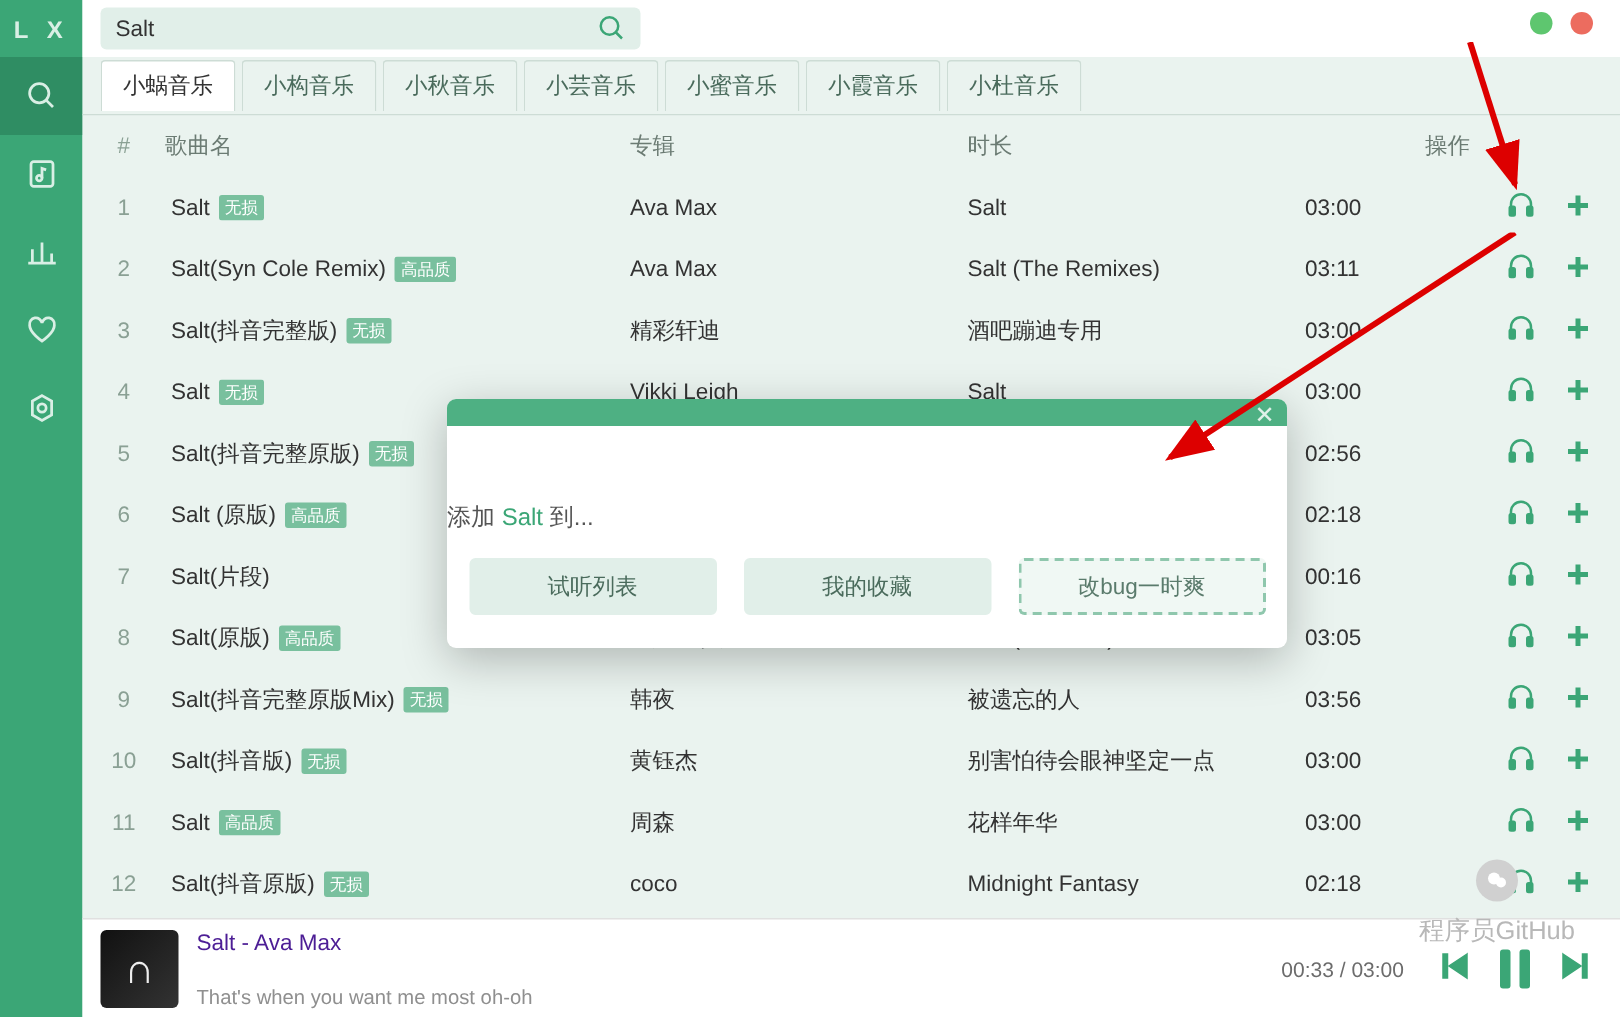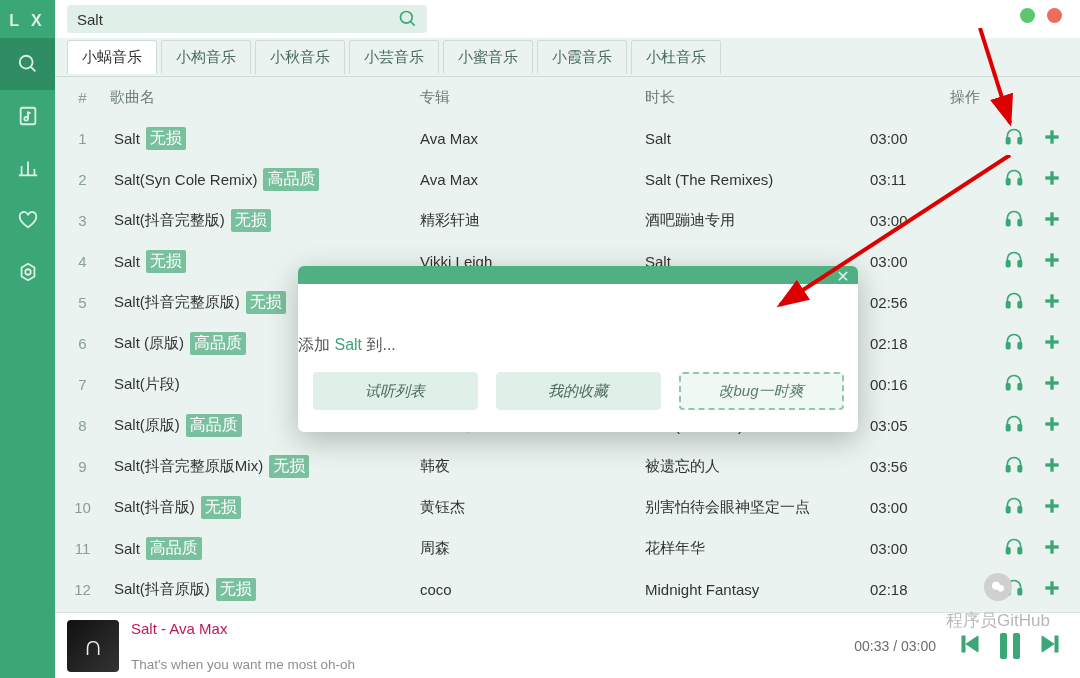--- a/index.html
+++ b/index.html
@@ -86,21 +86,21 @@
     grid-template-columns: 55px 310px 225px 225px 110px 100px;
     align-items:center;
     height:41px;
     padding:0 12px 0 0;
   }
   .thead { color:#6b7b73; font-size:15px; }
   .trow { color:#333; font-size:15px; }
   .col-idx { text-align:center; color:#8aa094; }
   .col-name { display:flex; align-items:center; gap:6px; padding-left:4px; white-space:nowrap; overflow:hidden;}
   .badge {
-    font-size:16px; padding:1px 4px; border-radius:2px;
+    font-size:11px; padding:1px 4px; border-radius:2px;
     background:#79c09e; color:#fff;
   }
   .col-ops { display:flex; gap:18px; justify-content:flex-end; padding-right:18px;}
   .icon-btn svg { width:20px; height:20px; stroke:#3ba676; fill:#3ba676; }
   .icon-btn.headphone svg { fill:none; stroke-width:2;}
   .icon-btn.plus svg { stroke-width:4; fill:none;}
   .icon-btn { cursor:pointer; }
   
   .modal {
     position:absolute; left:298px; top:266px;
@@ -113,21 +113,21 @@
     height:18px; background:#4eb083; position:relative;
   }
   .modal-close {
     position:absolute; right:6px; top:1px; color:#e0f1e9; cursor:pointer;
     width:18px; text-align:center; font-size:16px;
   }
   .modal-title {
     text-align:left; padding:23px 0 10px; font-size:16px; color:#555;margin-top:28px;
   }
   .modal-title .hl { color:#3ba676; }
-  .modal-btns { display:flex; justify-content:center; gap:18px; padding:6px 0 22px;font-style:italic;}
+  .modal-btns { display:flex; justify-content:center; gap:18px; padding:6px 0 22px;}
   .mbtn {
     width:165px; height:38px; border-radius:4px;
     background:#e1efe9; color:#4a6b5c; font-size:15px;
     display:flex; align-items:center; justify-content:center;
     cursor:pointer; border:1px solid #e1efe9;
   }
   .mbtn.outlined {
     background:#f0f8f4;
     border:2px dashed #8fc7ad;
     color:#5a7b6c;
@@ -140,21 +140,21 @@
     display:flex; align-items:center;
     padding:0 18px 0 12px;
   }
   .cover {
     width:52px; height:52px; border-radius:4px;
     background:linear-gradient(135deg,#111,#333);
     display:flex; align-items:center; justify-content:center;
     color:#eee; font-size:28px; font-weight:bold;
   }
   .trackinfo { margin-left:12px; flex:1; }
-  .track-title { font-size:15px; color:#be185d; margin-bottom:20px;}
+  .track-title { font-size:15px; color:#4c1d95; margin-bottom:20px;}
   .track-lyric { font-size:13.5px; color:#8f8f8f; }
   .time { margin-right:22px; color:#6c6c6c; font-size:14px;}
   .controls { display:flex; gap:18px; align-items:center;}
   .controls svg { fill:#3ba676; stroke:#3ba676;}
   .ctrl-prev svg, .ctrl-next svg { width:24px; height:24px;}
   .ctrl-play { display:flex; gap:6px;}
   .ctrl-play .bar { width:7px; height:26px; border-radius:2px; background:#3ba676;}
   
   .watermark {
     position:absolute; right:30px; bottom:46px;

